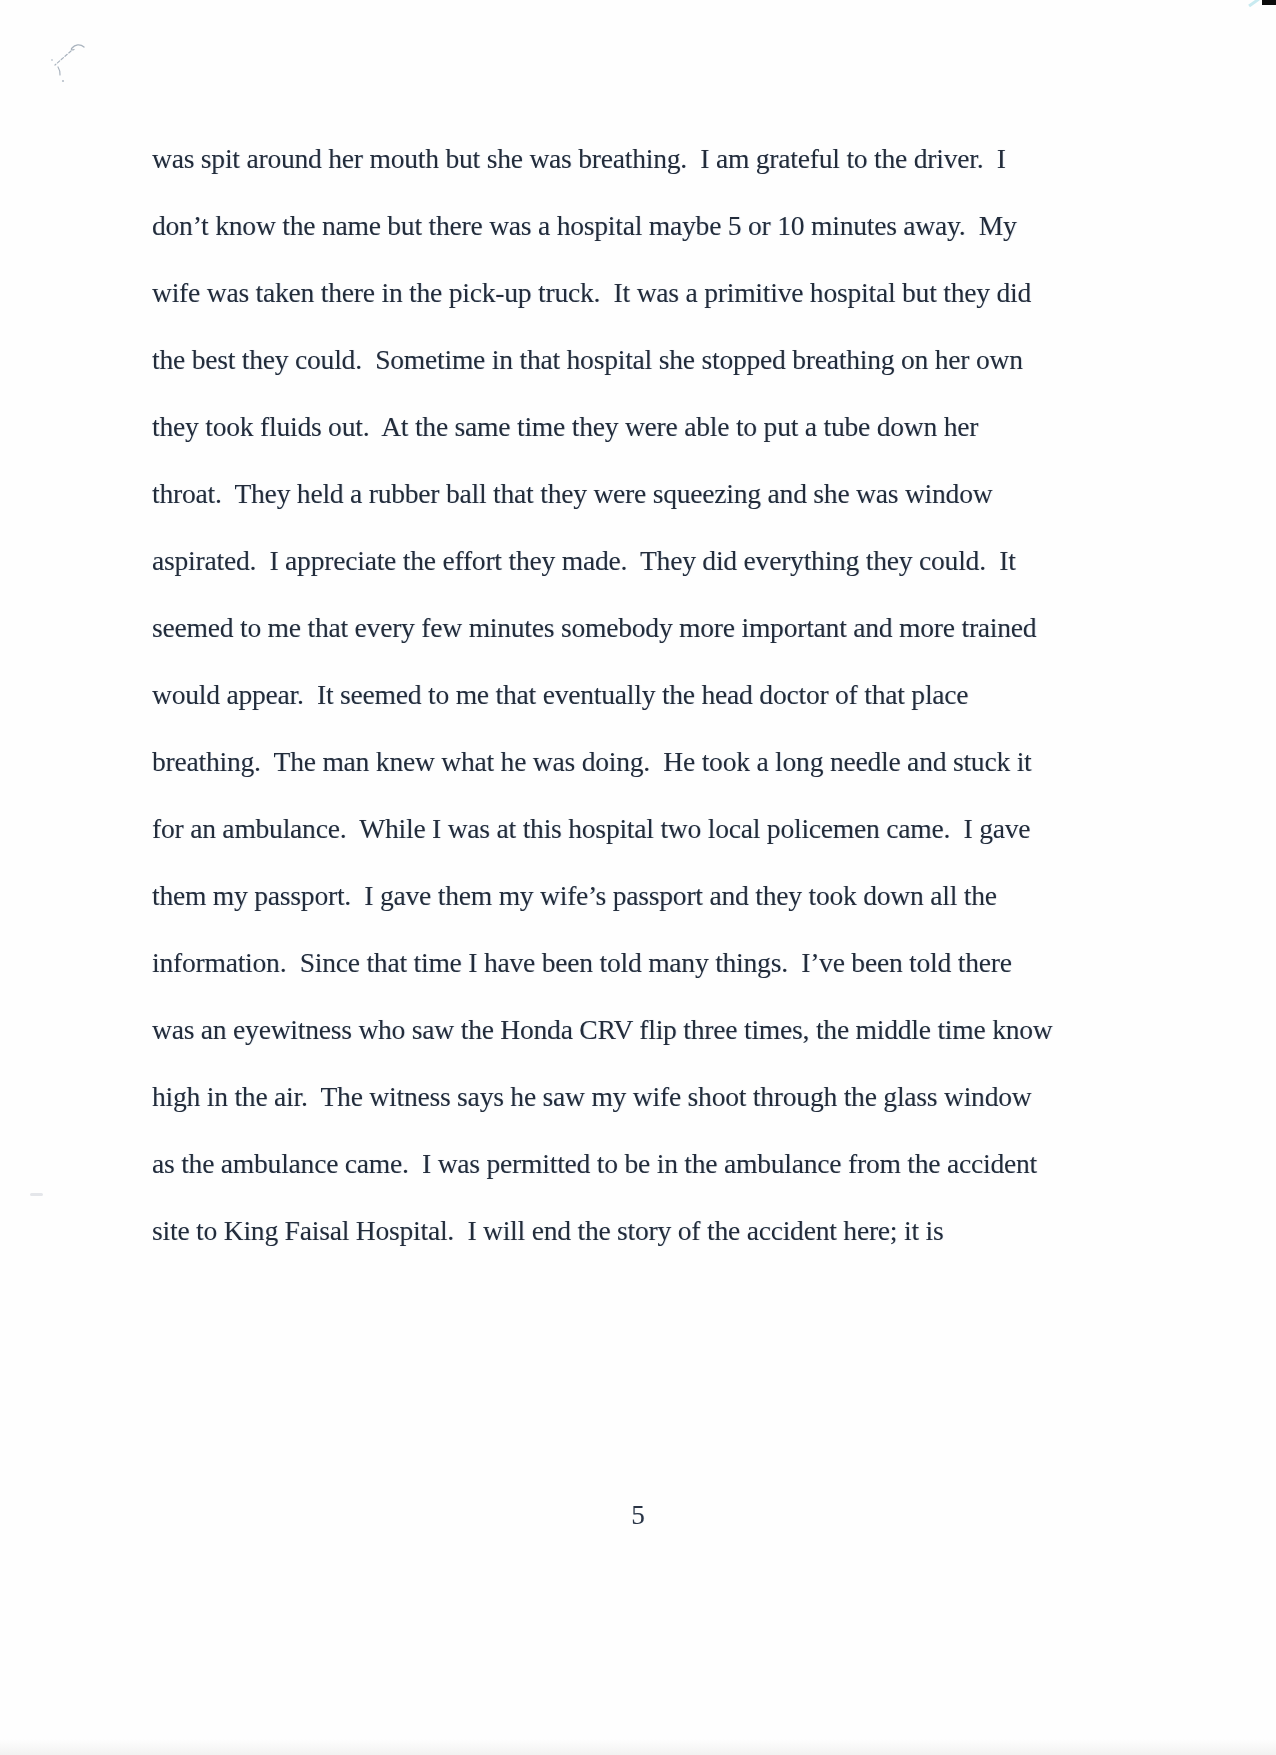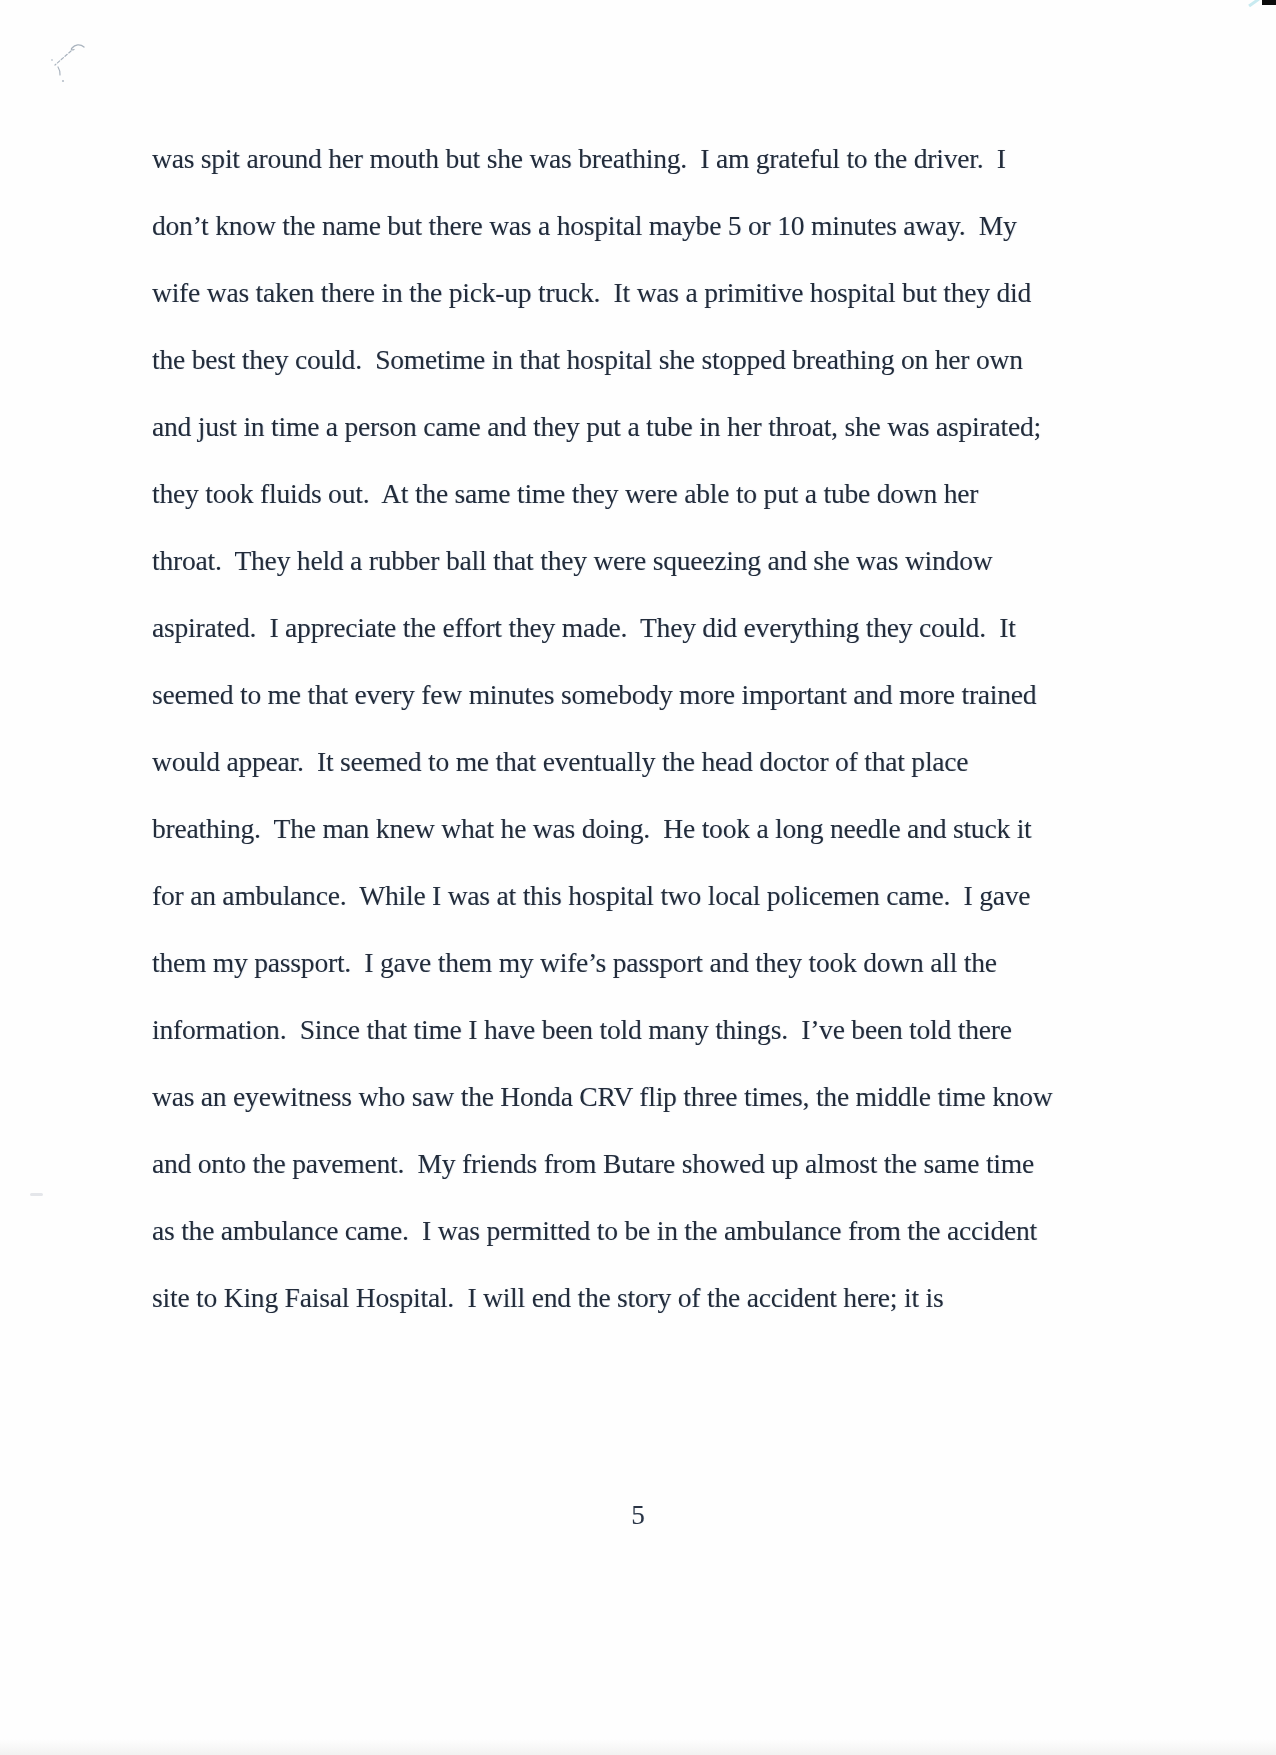--- a/index.html
+++ b/index.html
@@ -95,32 +95,31 @@
   </svg>
 
   <div class="corner-slash"></div>
   <div class="corner-dash" style="background: rgb(12, 12, 12);"></div>
 
   <div class="text-block" style="color: rgb(35, 44, 58);">
       <div class="line">was spit around her mouth but she was breathing.  I am grateful to the driver.  I</div>
       <div class="line">don’t know the name but there was a hospital maybe 5 or 10 minutes away.  My</div>
       <div class="line">wife was taken there in the pick-up truck.  It was a primitive hospital but they did</div>
       <div class="line">the best they could.  Sometime in that hospital she stopped breathing on her own</div>
-      <div class="line">and just in time a person came and they put a tube in her throat, she was aspirated;</div>
       <div class="line">they took fluids out.  At the same time they were able to put a tube down her</div>
       <div class="line">throat.  They held a rubber ball that they were squeezing and she was window</div>
       <div class="line">aspirated.  I appreciate the effort they made.  They did everything they could.  It</div>
       <div class="line">seemed to me that every few minutes somebody more important and more trained</div>
       <div class="line">would appear.  It seemed to me that eventually the head doctor of that place</div>
       <div class="line">breathing.  The man knew what he was doing.  He took a long needle and stuck it</div>
       <div class="line">for an ambulance.  While I was at this hospital two local policemen came.  I gave</div>
       <div class="line">them my passport.  I gave them my wife’s passport and they took down all the</div>
       <div class="line">information.  Since that time I have been told many things.  I’ve been told there</div>
       <div class="line">was an eyewitness who saw the Honda CRV flip three times, the middle time know</div>
-      <div class="line">and onto the pavement.  My friends from Butare showed up almost the same time</div>
+      <div class="line">high in the air.  The witness says he saw my wife shoot through the glass window</div>
       <div class="line">as the ambulance came.  I was permitted to be in the ambulance from the accident</div>
       <div class="line">site to King Faisal Hospital.  I will end the story of the accident here; it is</div>
     </div>
 
   <div class="page-number">5</div>
 
   <div class="left-artifact"></div>
   <div class="bottom-band"></div>
 
 </div>

